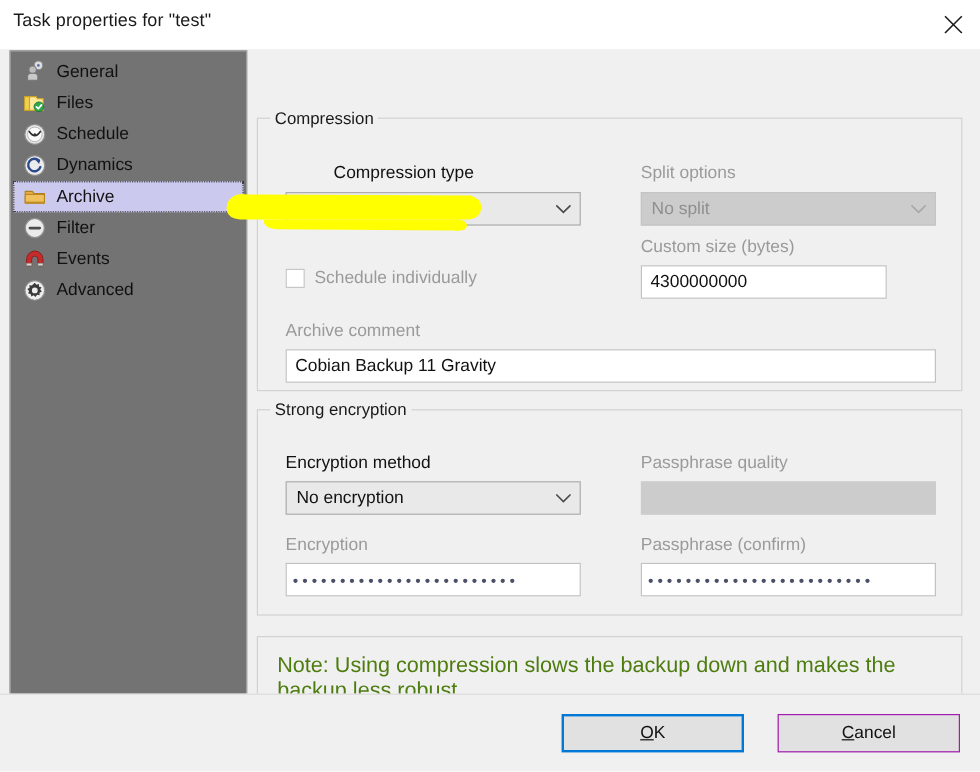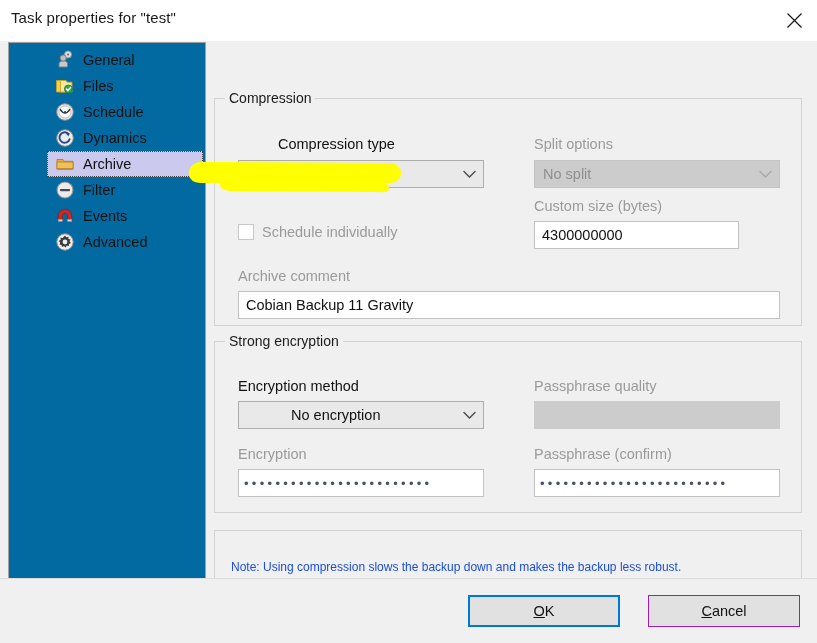--- a/index.html
+++ b/index.html
@@ -65,26 +65,25 @@
     background: #f0f0f0;
   }
 
   
   #sidebar {
     position: absolute;
     left: 8px;
     top: 1px;
     width: 198px;
     height: 577px;
-    background: #0369a1;
+    background: #737373;
     border: 1px solid #a0a0a0;
     box-sizing: border-box;
     padding-top: 4px;
     overflow: hidden;
-    padding-left: 36px;
   }
   .side-item {
     height: 26px;
     display: flex;
     align-items: center;
     padding-left: 8px;
     box-sizing: border-box;
     cursor: default;
     margin: 0 2px;
   }
@@ -138,24 +137,24 @@
     position: absolute;
     left: 0px; top: 488px;
     width: 588px; height: 72px;
     border: 1px solid #d2d2d2;
     box-sizing: border-box;
     background: transparent;
   }
   #note-text {
     position: absolute;
     left: 16px;
-    top: 26px;
+    top: 13px;
     width: 550px;
-    font-size: 12px;
-    color: #1d4ed8;
+    font-size: 18px;
+    color: #4d7c0f;
     line-height: 21px;
   }
 
   .field-label {
     position: absolute;
     font-size: 14.5px;
     white-space: nowrap;
     color: #111111;
   }
   .field-label.disabled { color: #9a9a9a; }
@@ -436,21 +435,21 @@
       <div class="field-label disabled" style="left:24px; top:226px;">Archive comment</div>
       <div class="textbox" style="left:24px; top:249px; width:542px;">
         <span class="textbox-text">Cobian Backup 11 Gravity</span>
       </div>
 
       <div class="groupbox" id="group-encryption">
         <div class="group-title">Strong encryption</div>
       </div>
 
       <div class="field-label" style="left:24px; top:336px;">Encryption method</div>
-      <div class="combo" style="left:24px; top:359px; width:246px;padding-left:44px;">
+      <div class="combo" style="left:24px; top:359px; width:246px;">
         <span class="combo-text">No encryption</span>
         <span class="combo-arrow">
           <svg width="13" height="9" viewBox="0 0 13 9">
               <path d="M1 1.5 L6.5 7 L12 1.5" stroke="#4a4a4a" stroke-width="1.4" fill="none" stroke-linecap="round"></path>
             </svg>
         </span>
       </div>
 
       <div class="field-label disabled" style="left:320px; top:336px;">Passphrase quality</div>
       <div id="quality-bar" style="left:320px; top:359px; width:246px;"></div>

